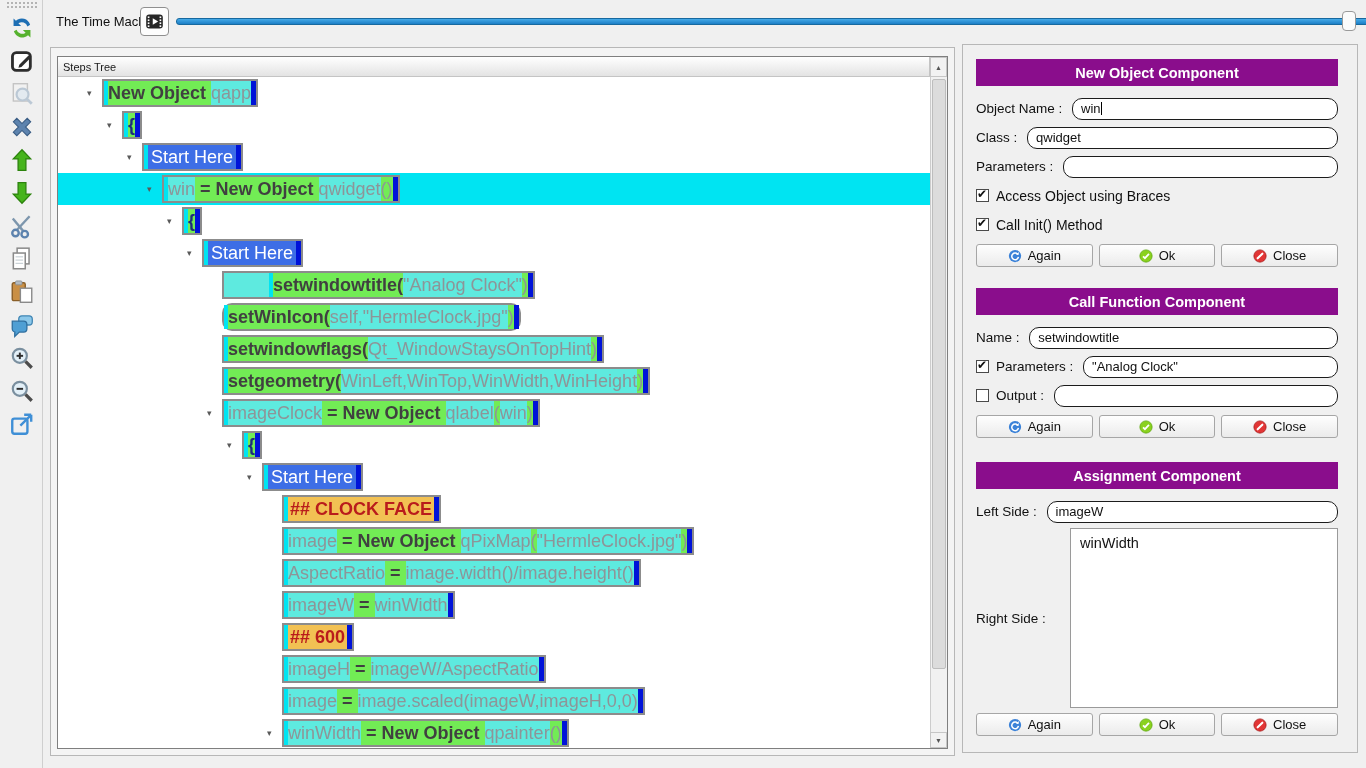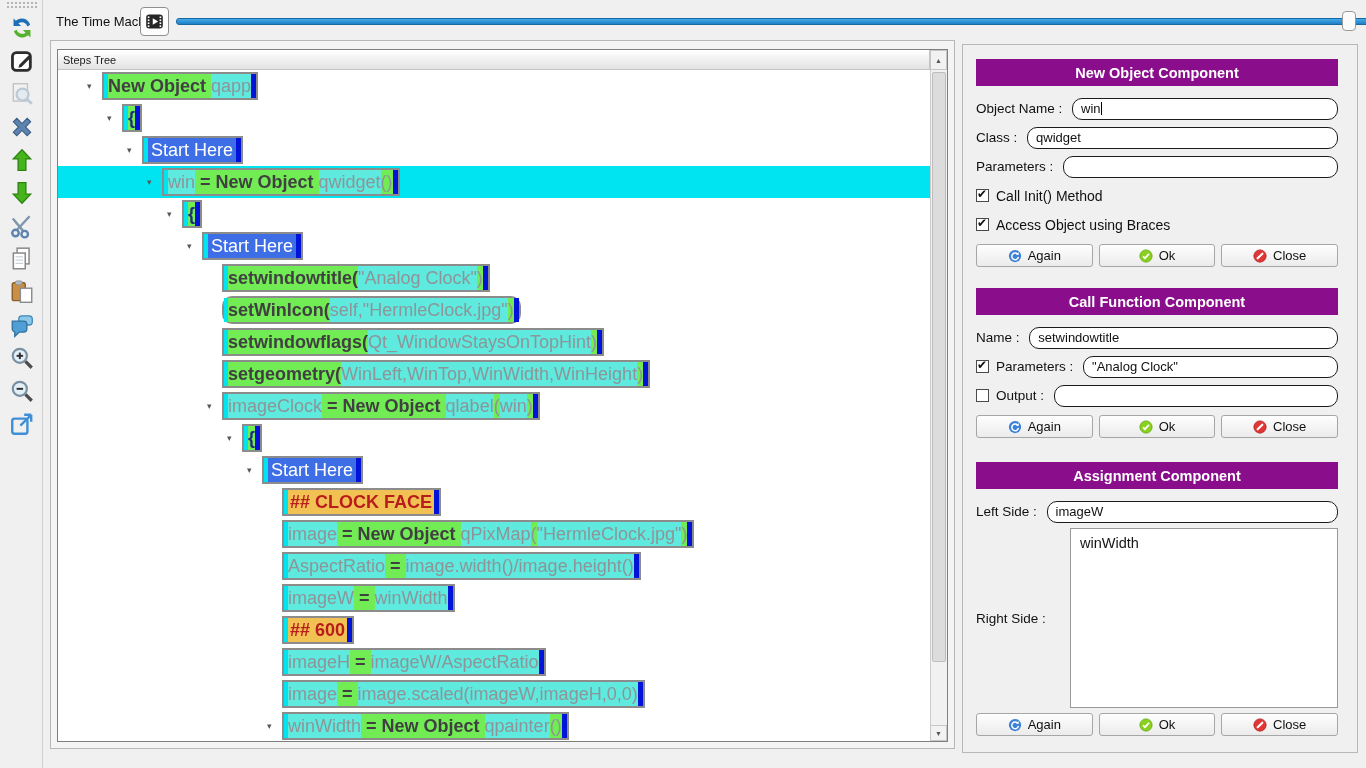--- a/index.html
+++ b/index.html
@@ -17,21 +17,21 @@
   .topbar { position:absolute; left:44px; top:0; width:1322px; height:44px; }
   .tm-title { position:absolute; left:12px; top:14px; font-size:13px; color:#101010; }
   .play-btn { position:absolute; left:96px; top:7px; width:29px; height:29px; background:#fdfdfd;
               border:1px solid #8f8f8f; border-radius:4px; display:flex; align-items:center; justify-content:center; }
   .slider { position:absolute; left:132px; top:18px; width:1212px; height:7px;
             background:linear-gradient(#45aae8,#1d7fc6); border:1px solid #17699f; border-radius:3px; }
   .slider-handle { position:absolute; left:1298px; top:11px; width:14px; height:20px;
                    background:#fbfbfb; border:1px solid #9a9a9a; border-radius:4px; }
 
   
-  .main-panel { position:absolute; left:50px; top:40px; width:905px; height:709px;
+  .main-panel { position:absolute; left:50px; top:47px; width:905px; height:709px;
                 border:1px solid #b7b7b7; background:#f4f4f4; }
   .tree-widget { position:absolute; left:6px; top:8px; width:891px; height:693px;
                  border:1px solid #7f7f7f; background:#fff; display:flex; flex-direction:column; }
   .tree-top { display:flex; height:20px; flex:0 0 20px; }
   .tree-header { flex:1; background:linear-gradient(#ffffff,#e3e3e3); border-bottom:1px solid #c4c4c4;
                  border-right:1px solid #c4c4c4; font-size:11px; color:#1a1a1a; padding:4px 0 0 5px; }
   .sb-btn { width:17px; flex:0 0 17px; background:#f2f2f2; border:1px solid #c6c6c6;
             display:flex; align-items:center; justify-content:center; font-size:7px; color:#555; }
   .tree-body { flex:1; display:flex; min-height:0; }
   .tree-viewport { flex:1; position:relative; overflow:hidden; background:#fff; }
@@ -253,21 +253,21 @@
           </div>
           <div class="trow">
             <span class="arrow" style="left: 129px;">▾</span>
             <span class="titem" style="left: 144px;">
               <span class="strip"></span>
               <span class="tk tk-st">Start Here</span>
               <span class="endbar"></span>
             </span>
           </div>
           <div class="trow">
-            <span class="titem" style="left: 164px;">
+            <span class="titem" style="left: 164px; padding-left: 45px;">
               <span class="strip"></span>
               <span class="tk tk-kw">setwindowtitle(</span>
               <span class="tk tk-val">"Analog Clock"</span>
               <span class="tk tk-pg">)</span>
               <span class="endbar"></span>
             </span>
           </div>
           <div class="trow">
             <span class="titem" style="left: 164px; border-radius: 10px;">
               <span class="strip"></span>
@@ -417,25 +417,25 @@
     <div class="frow">
       <span class="flabel">Class : </span>
       <div class="input"><span>qwidget</span></div>
     </div>
     <div class="frow">
       <span class="flabel">Parameters : </span>
       <div class="input"><span></span></div>
     </div>
     <div class="frow">
       <span class="checkbox on"></span>
+      <span class="cblabel">Access Object using Braces</span>
+    </div>
+    <div class="frow">
+      <span class="checkbox on"></span>
       <span class="cblabel">Call Init() Method</span>
-    </div>
-    <div class="frow">
-      <span class="checkbox on"></span>
-      <span class="cblabel">Access Object using Braces</span>
     </div>
     <div class="btnrow">
       <div class="btn">
         <svg viewBox="0 0 16 16">
             <circle cx="8" cy="8" r="7" fill="#3b82d8"></circle>
             <path d="M11.3 6.3A3.8 3.8 0 1 0 11.9 9" fill="none" stroke="#fff" stroke-width="1.7"></path>
             <path d="M12.3 3.4v3.2H9.1z" fill="#fff"></path>
           </svg>
         <span>Again</span>
       </div>

